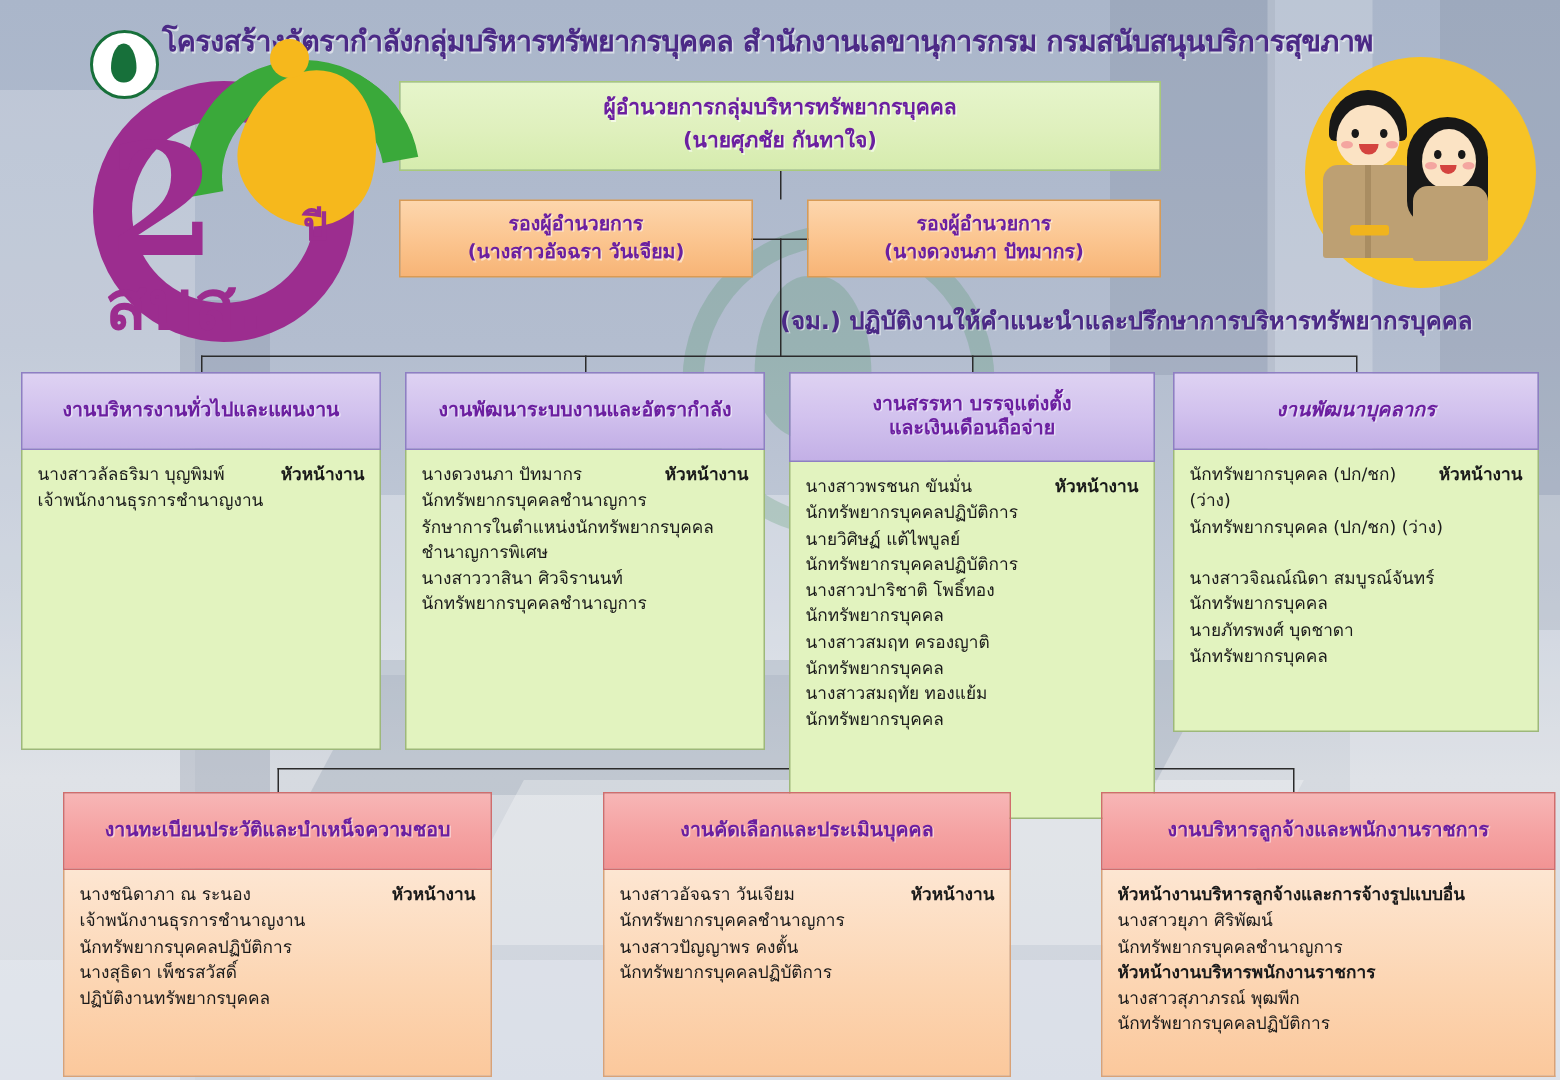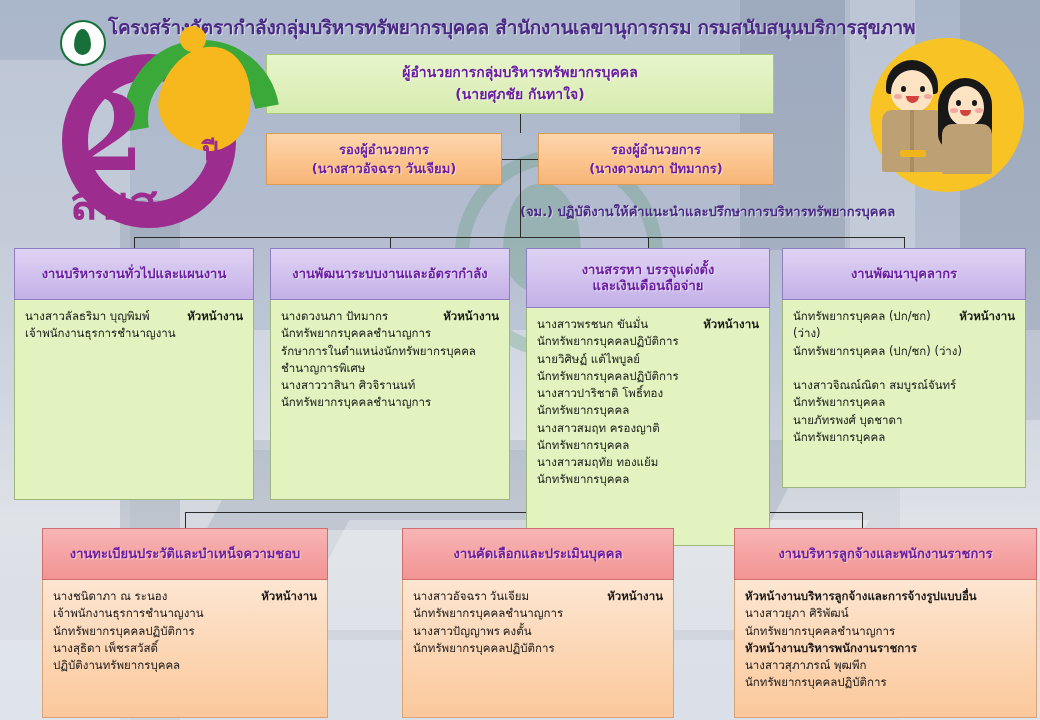--- a/index.html
+++ b/index.html
@@ -77,44 +77,44 @@
     display:flex;align-items:center;justify-content:center;flex-direction:column;
     color:#6b1fa0;font-weight:bold;font-size:14px;line-height:1.55;
     text-shadow:1px 1px 0 rgba(255,255,255,.6);}
   
   .b-dep{height:52px;background:linear-gradient(180deg,#fdd6ad 0%,#fbc48e 55%,#f7b476 100%);
     border:1px solid #d99b55;display:flex;align-items:center;justify-content:center;
     flex-direction:column;color:#6b1fa0;font-weight:bold;font-size:13px;line-height:1.5;
     text-shadow:1px 1px 0 rgba(255,255,255,.55);}
   #b-dep1{left:266px;top:133px;width:236px;}
   #b-dep2{left:538px;top:133px;width:236px;}
-  #note{position:absolute;left:520px;top:201px;z-index:6;font-size:13px;font-weight:bold;
+  #note{position:absolute;left:520px;top:201px;z-index:6;font-size:16px;font-weight:bold;
     color:#4b2a86;text-shadow:1px 1px 0 rgba(255,255,255,.5);white-space:nowrap;}
   
   .b-mid .bx-head{background:linear-gradient(180deg,#ded2f2 0%,#d2c2ee 50%,#c3b0e6 100%);
     border:1px solid #8f7ec4;font-size:13px;}
   .b-mid .bx-body{background:#e2f3bf;border:1px solid #9db87a;border-top:none;
     padding:8px 10px 6px 10px;}
   #b-m1{left:14px;top:248px;width:240px;}
   #b-m1 .bx-head{height:52px;} #b-m1 .bx-body{height:200px;}
   #b-m2{left:270px;top:248px;width:240px;border-radius:32px;}
   #b-m2 .bx-head{height:52px;} #b-m2 .bx-body{height:200px;}
   #b-m3{left:526px;top:248px;width:244px;}
   #b-m3 .bx-head{height:60px;} #b-m3 .bx-body{height:238px;}
   #b-m4{left:782px;top:248px;width:244px;}
-  #b-m4 .bx-head{height:52px;} #b-m4 .bx-body{height:188px;}
+  #b-m4 .bx-head{height:52px;font-style:italic;} #b-m4 .bx-body{height:188px;}
   
   .b-bot .bx-head{background:linear-gradient(180deg,#f7b6b6 0%,#f5a3a3 50%,#f29494 100%);
     border:1px solid #d06d6d;font-size:13px;}
   .b-bot .bx-body{background:linear-gradient(180deg,#fde6d2 0%,#fcd4b0 60%,#fbc89c 100%);
     border:1px solid #d9a277;border-top:none;padding:8px 10px 6px 10px;}
   #b-b1{left:42px;top:528px;width:286px;}
   #b-b1 .bx-head{height:52px;} #b-b1 .bx-body{height:138px;}
   #b-b2{left:402px;top:528px;width:272px;}
-  #b-b2 .bx-head{height:52px;} #b-b2 .bx-body{height:138px;font-family:Liberation Serif, serif;}
+  #b-b2 .bx-head{height:52px;} #b-b2 .bx-body{height:138px;}
   #b-b3{left:734px;top:528px;width:303px;}
   #b-b3 .bx-head{height:52px;} #b-b3 .bx-body{height:138px;}
   .row{display:flex;justify-content:space-between;gap:6px;}
   .chief{font-weight:bold;white-space:nowrap;}
   .sub{font-weight:bold;}
 </style>
 </head>
 <body>
 
 <div id="bg">

